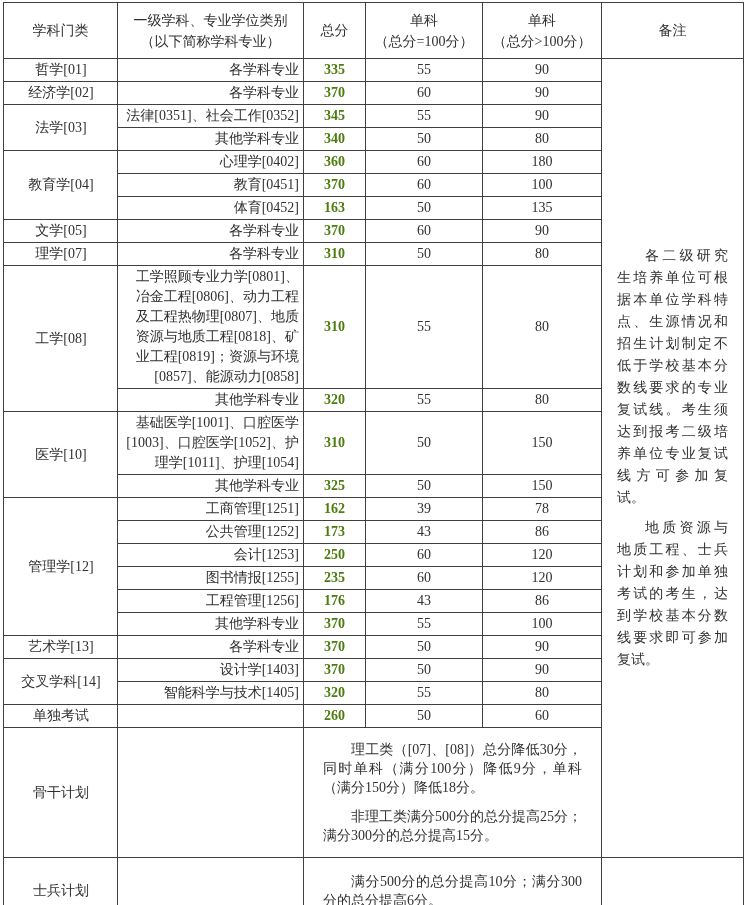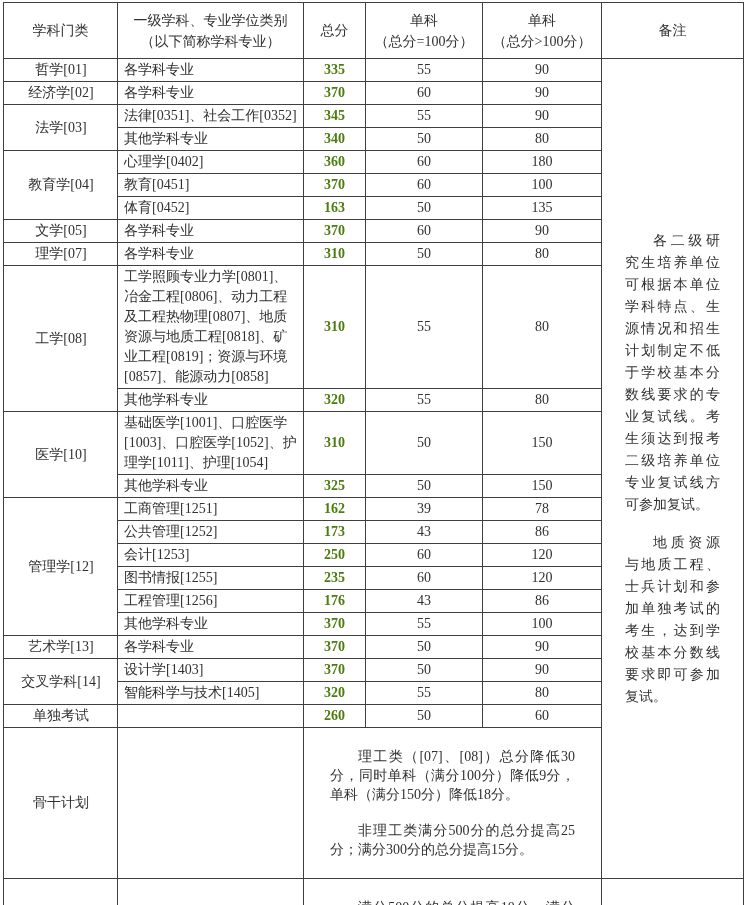--- a/index.html
+++ b/index.html
@@ -39,45 +39,45 @@
   tbody tr { height: 23px; }
   tr.row-soldier { height: 66px; }
   .cell-category {
     text-align: center;
     vertical-align: middle;
     padding-left: 5px;
     line-height: 20px;
     margin-left: 8px;
   }
   .cell-major {
-    text-align: left;
+    text-align: right;
     vertical-align: middle;
     line-height: 20px;
     padding-left: 6px;
     padding-right: 4px;
   }
   .cell-score {
     text-align: center;
     vertical-align: middle;
   }
   .cell-total { font-weight: bold; color: #4d7c0f; }
   .cell-special {
     vertical-align: middle;
     line-height: 19px;
     text-align: justify;
     padding: 2px 9px;
   }
-  .cell-special p { margin: 17px; text-indent: 2em; font-family: Liberation Serif, serif; }
+  .cell-special p { margin: 10px; text-indent: 2em; font-family: Liberation Serif, serif; }
   .cell-remark {
     vertical-align: middle;
     line-height: 22px;
     text-align: justify;
     padding: 2px 7px;
   }
-  .cell-remark p { margin: 16px; text-indent: 2em; }
+  .cell-remark p { margin: 8px; text-indent: 2em; }
 </style>
 </head>
 <body>
 
 <table>
   <colgroup>
     <col style="width:114px">
     <col style="width:186px">
     <col style="width:62px">
     <col style="width:117px">

